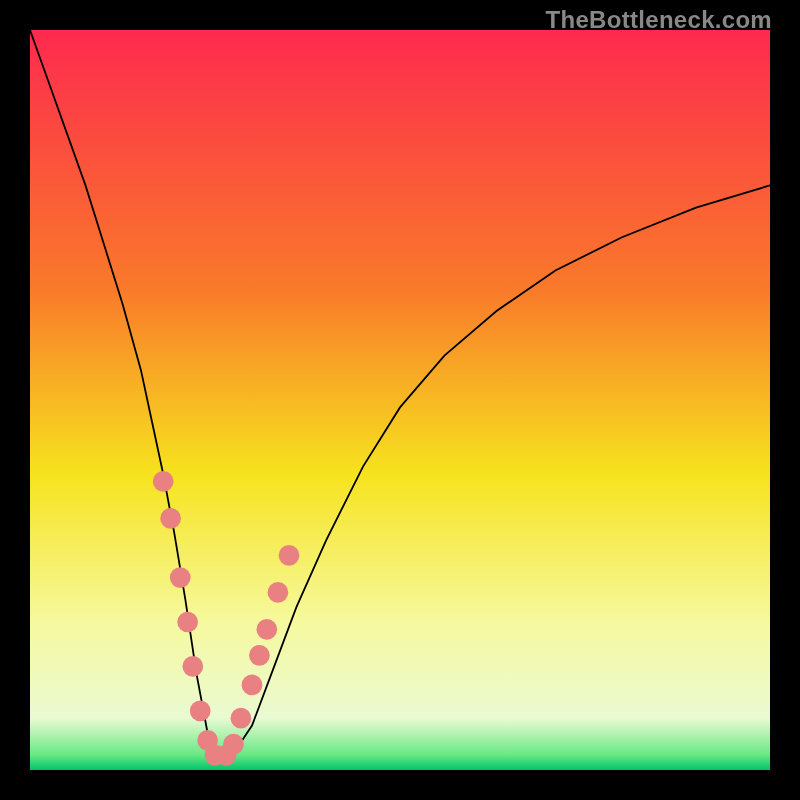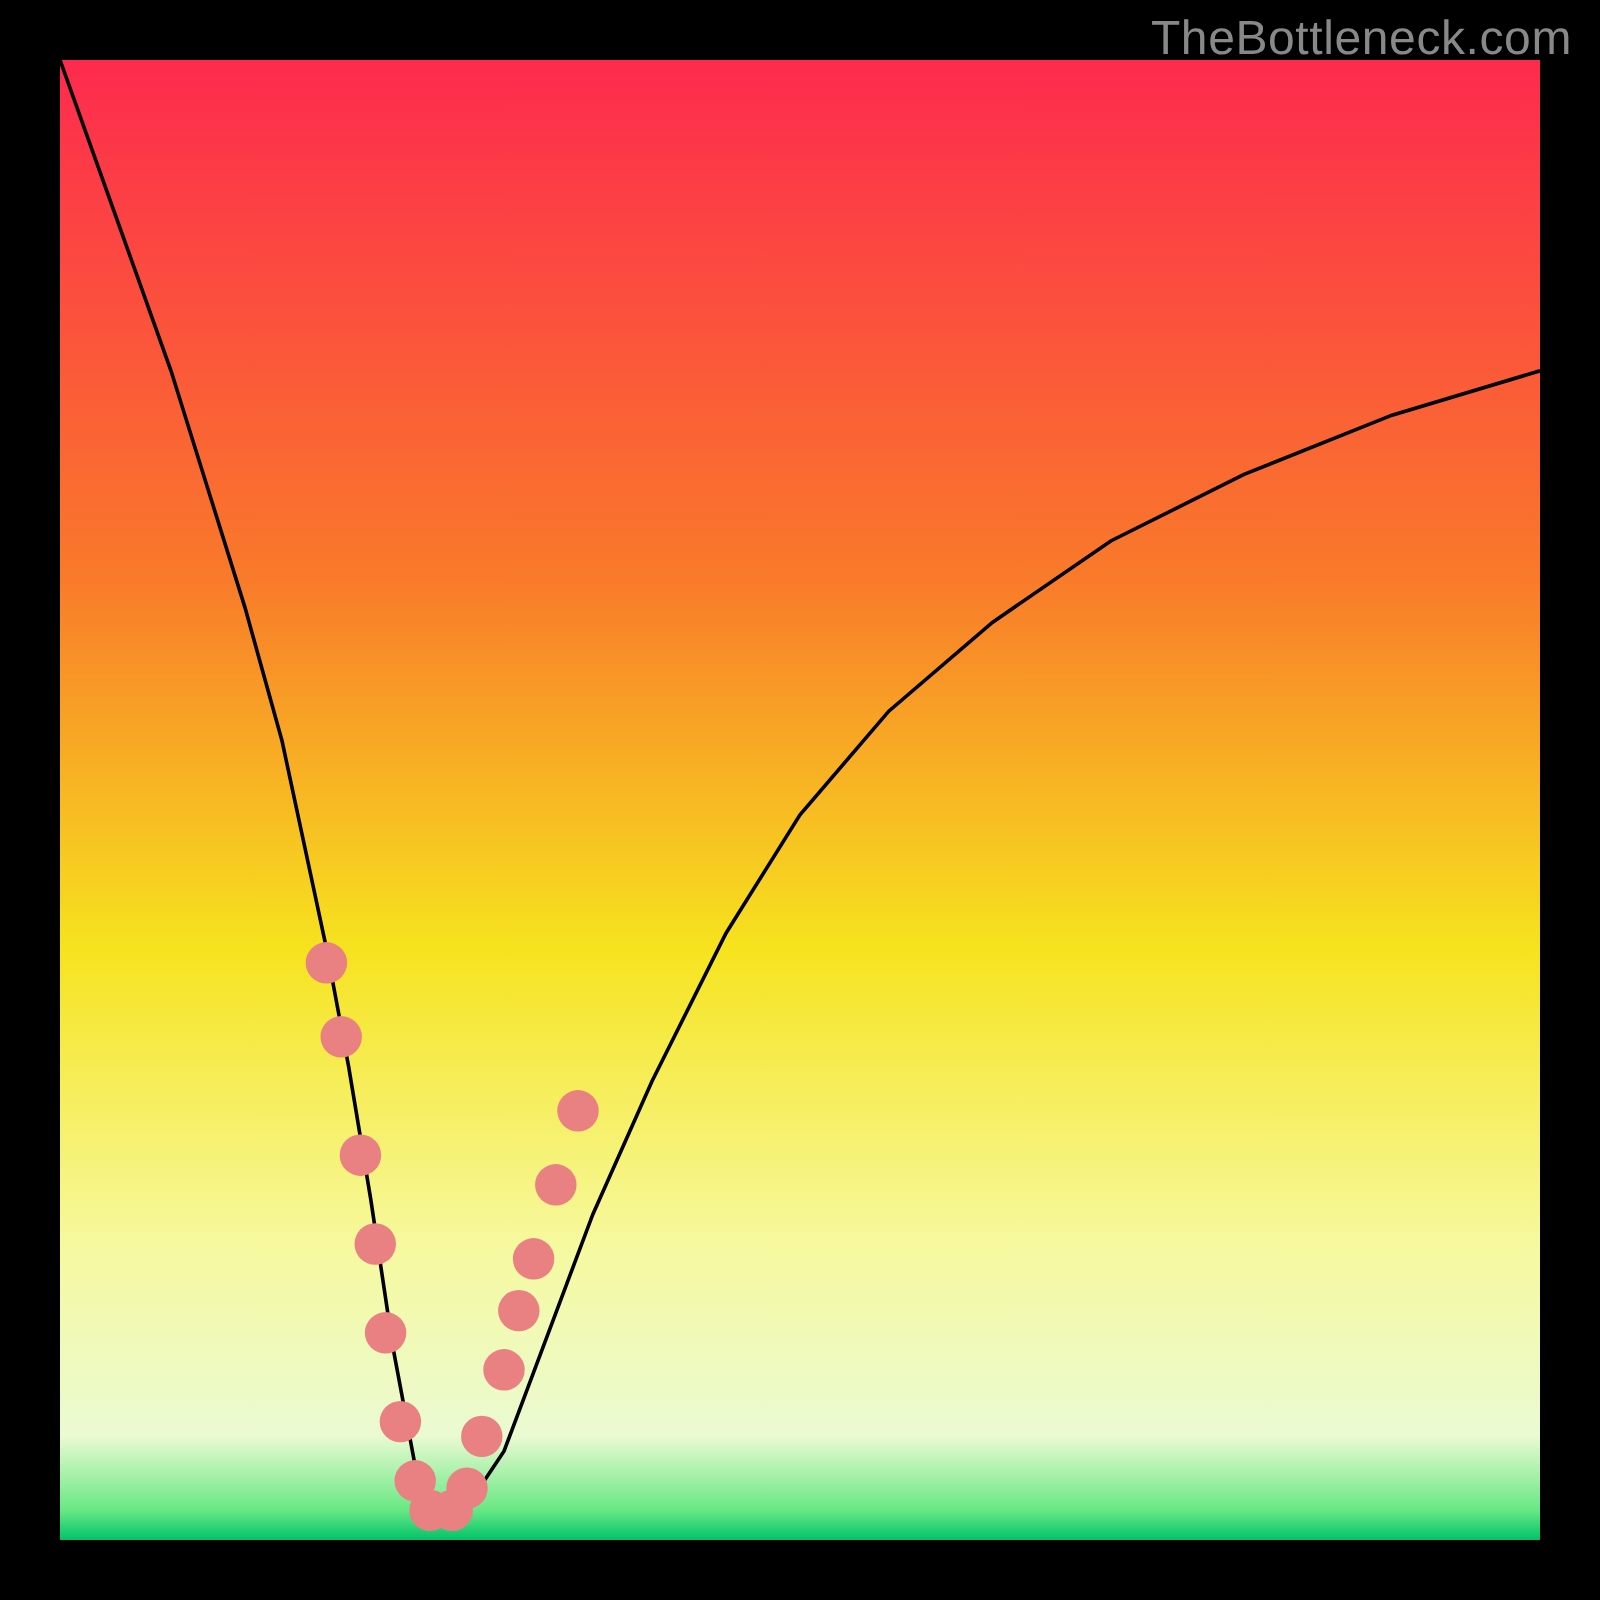--- a/index.html
+++ b/index.html
@@ -20,24 +20,24 @@
   .plot-area {
     position: absolute;
     left: 30px;
     top: 30px;
     width: 740px;
     height: 740px;
   }
   .watermark {
     position: absolute;
     top: 6px;
-    right: 14px;
+    right: 28px;
     color: #888;
     font-size: 24px;
-    font-weight: 400;
+    font-weight: 700;
     letter-spacing: 0.3px;
     user-select: none;
   }
 </style>
 </head>
 <body>
 
 <div class="frame">
   <div class="watermark">TheBottleneck.com</div>
   <svg class="plot-area" viewBox="0 0 100 100" preserveAspectRatio="none">

